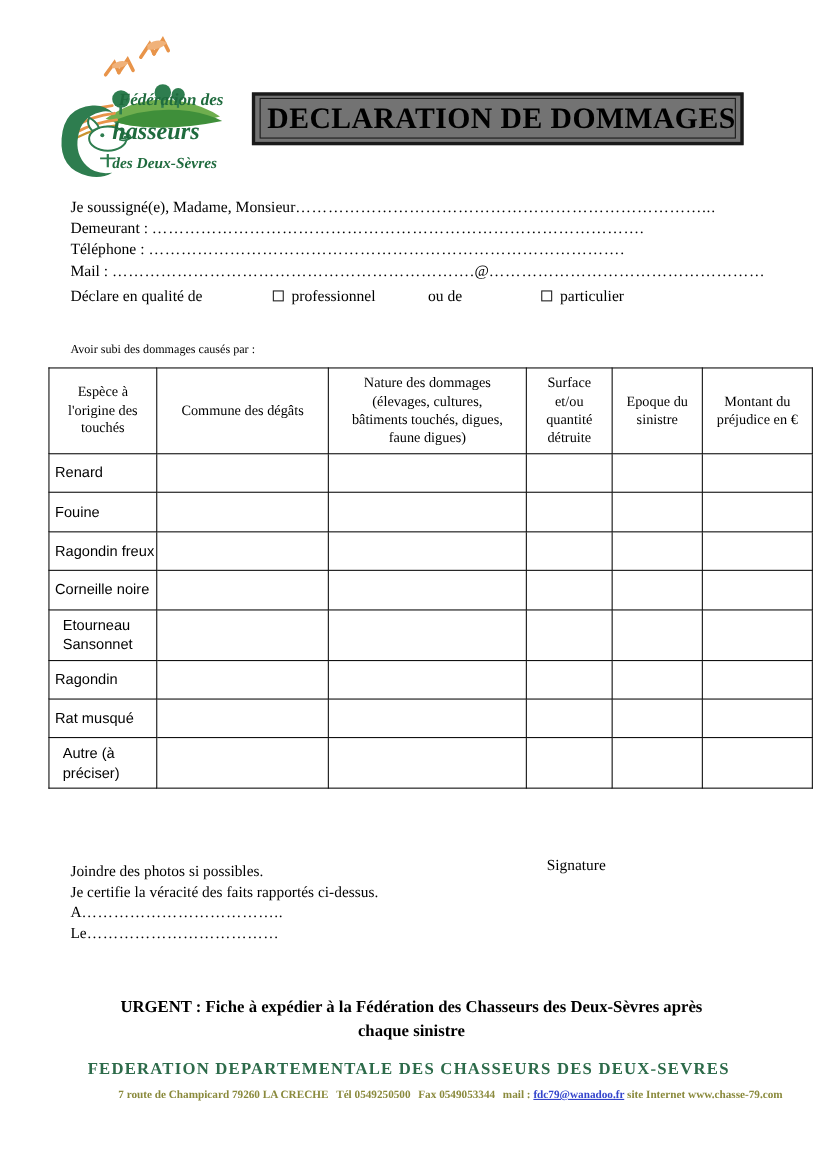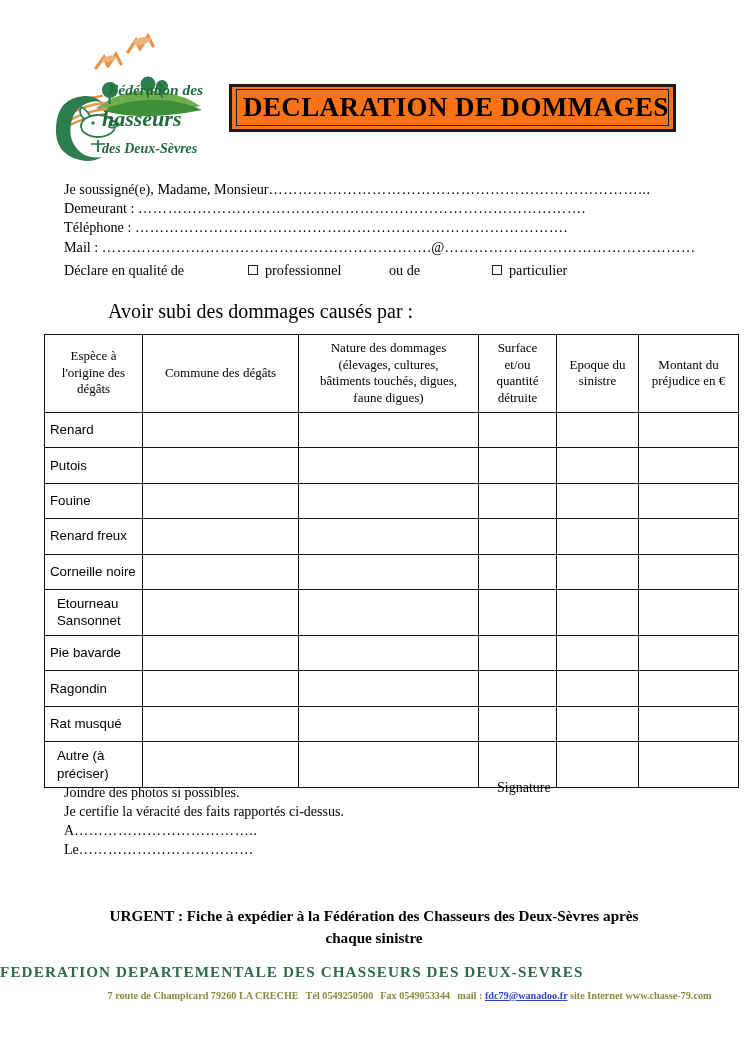--- a/index.html
+++ b/index.html
@@ -35,21 +35,21 @@
   .logo svg { display: block; }
 
   .title-box {
     position: absolute;
     left: 229px;
     top: 84px;
     width: 447px;
     border: 3px solid #1a1a1a;
     padding: 2px 4px 3px 4px;
     box-sizing: border-box;
-    background: #f97316;
+    background: #737373;
   }
   .title-box-inner {
     border: 1px solid #1a1a1a;
     padding: 3px 6px 4px 6px;
   }
   .title-text {
     font-family: "Liberation Serif", serif;
     font-weight: bold;
     font-size: 27px;
     letter-spacing: 0.4px;
@@ -93,24 +93,23 @@
     background: #fff;
   }
   .opt-pro  { position: absolute; left: 184px; top: 0; white-space: nowrap; text-align: center; }
   .opt-oude { position: absolute; left: 325px; top: 0; white-space: nowrap; }
   .opt-par  { position: absolute; left: 428px; top: 0; white-space: nowrap; }
   .opt-pro .cb, .opt-par .cb { margin-right: 7px; }
 
   .avoir {
     position: absolute;
     left: 64px;
-    top: 300px;
-    font-size: 20px;
+    top: 312px;
+    font-size: 11px;
     white-space: nowrap;
-    margin-left: 44px;
   }
 
   
   .dmg-table {
     position: absolute;
     left: 44px;
     top: 334px;
     width: 694px;
     border-collapse: collapse;
     table-layout: fixed;
@@ -182,21 +181,21 @@
     font-size: 15.2px;
     line-height: 22px;
   }
 
   
   .foot-green {
     position: absolute;
     left: 0;
     top: 963px;
     width: 743px;
-    text-align: left;
+    text-align: center;
     color: #2d6b4a;
     font-family: "Liberation Serif", serif;
     font-weight: bold;
     font-size: 15.2px;
     letter-spacing: 1.1px;
     white-space: nowrap;
   }
   .foot-addr {
     position: absolute;
     left: 0;
@@ -314,21 +313,21 @@
       <col class="c3">
       <col class="c4">
       <col class="c5">
       <col class="c6">
   </colgroup>
   <thead>
     <tr>
       <th>
         <span>Espèce à</span><br>
         <span>l'origine des</span><br>
-        <span>dégâts</span>
+        <span>touchés</span>
       </th>
       <th>
         <span>Commune des dégâts</span>
       </th>
       <th>
         <span>Nature des dommages</span><br>
         <span>(élevages, cultures,</span><br>
         <span>bâtiments touchés, digues,</span><br>
         <span>faune digues)</span>
       </th>
@@ -351,37 +350,29 @@
   <tbody>
     <tr>
       <td class="species">Renard</td>
       <td></td>
       <td></td>
       <td></td>
       <td></td>
       <td></td>
     </tr>
     <tr>
-      <td class="species">Putois</td>
-      <td></td>
-      <td></td>
-      <td></td>
-      <td></td>
-      <td></td>
-    </tr>
-    <tr>
       <td class="species">Fouine</td>
       <td></td>
       <td></td>
       <td></td>
       <td></td>
       <td></td>
     </tr>
     <tr>
-      <td class="species">Renard freux</td>
+      <td class="species">Ragondin freux</td>
       <td></td>
       <td></td>
       <td></td>
       <td></td>
       <td></td>
     </tr>
     <tr>
       <td class="species">Corneille noire</td>
       <td></td>
       <td></td>
@@ -394,28 +385,20 @@
         <span>Etourneau</span><br>
         <span>Sansonnet</span>
       </td>
       <td></td>
       <td></td>
       <td></td>
       <td></td>
       <td></td>
     </tr>
     <tr>
-      <td class="species">Pie bavarde</td>
-      <td></td>
-      <td></td>
-      <td></td>
-      <td></td>
-      <td></td>
-    </tr>
-    <tr>
       <td class="species">Ragondin</td>
       <td></td>
       <td></td>
       <td></td>
       <td></td>
       <td></td>
     </tr>
     <tr>
       <td class="species">Rat musqué</td>
       <td></td>

